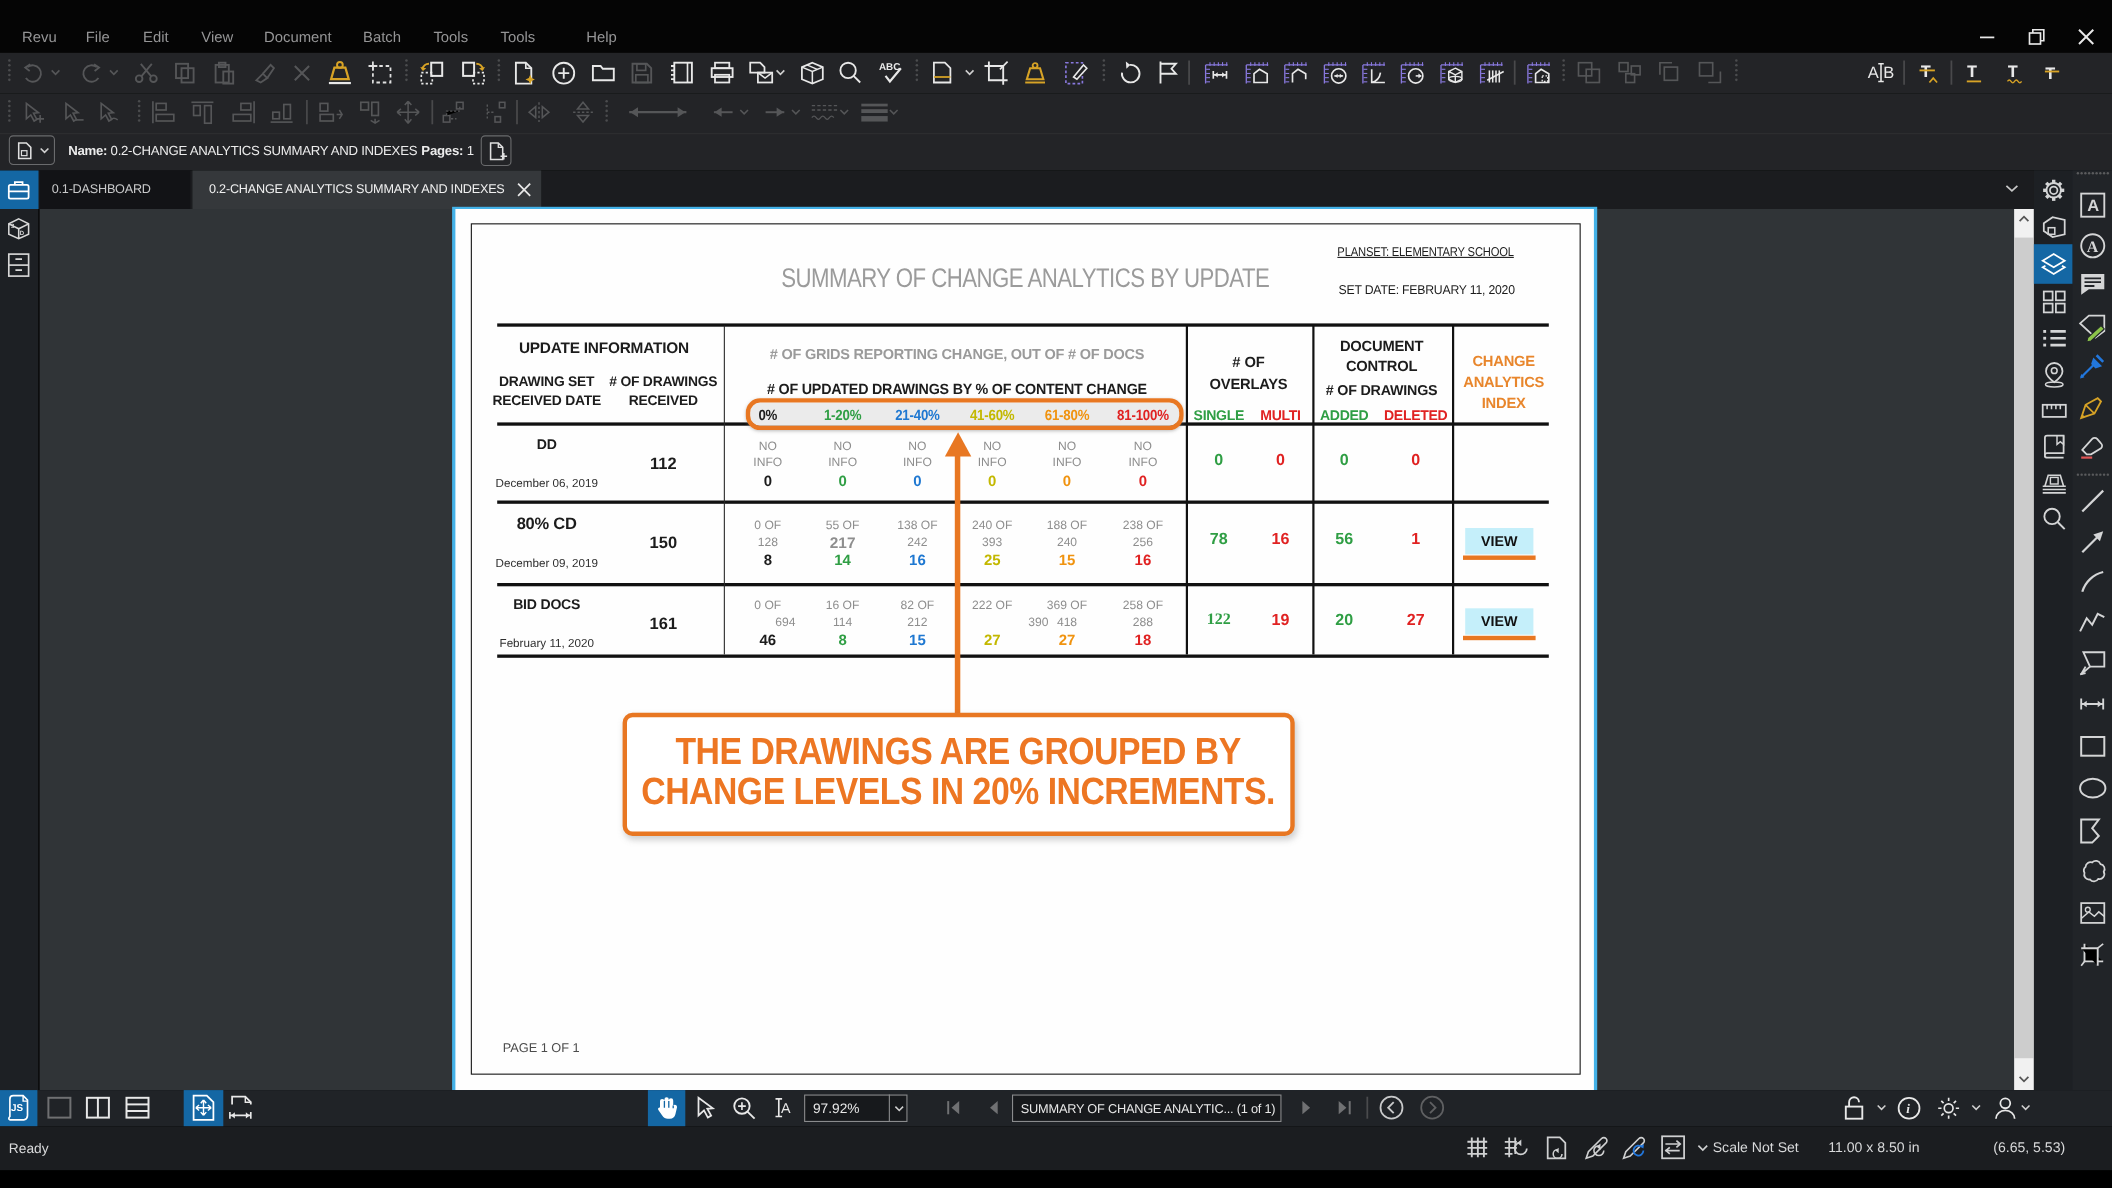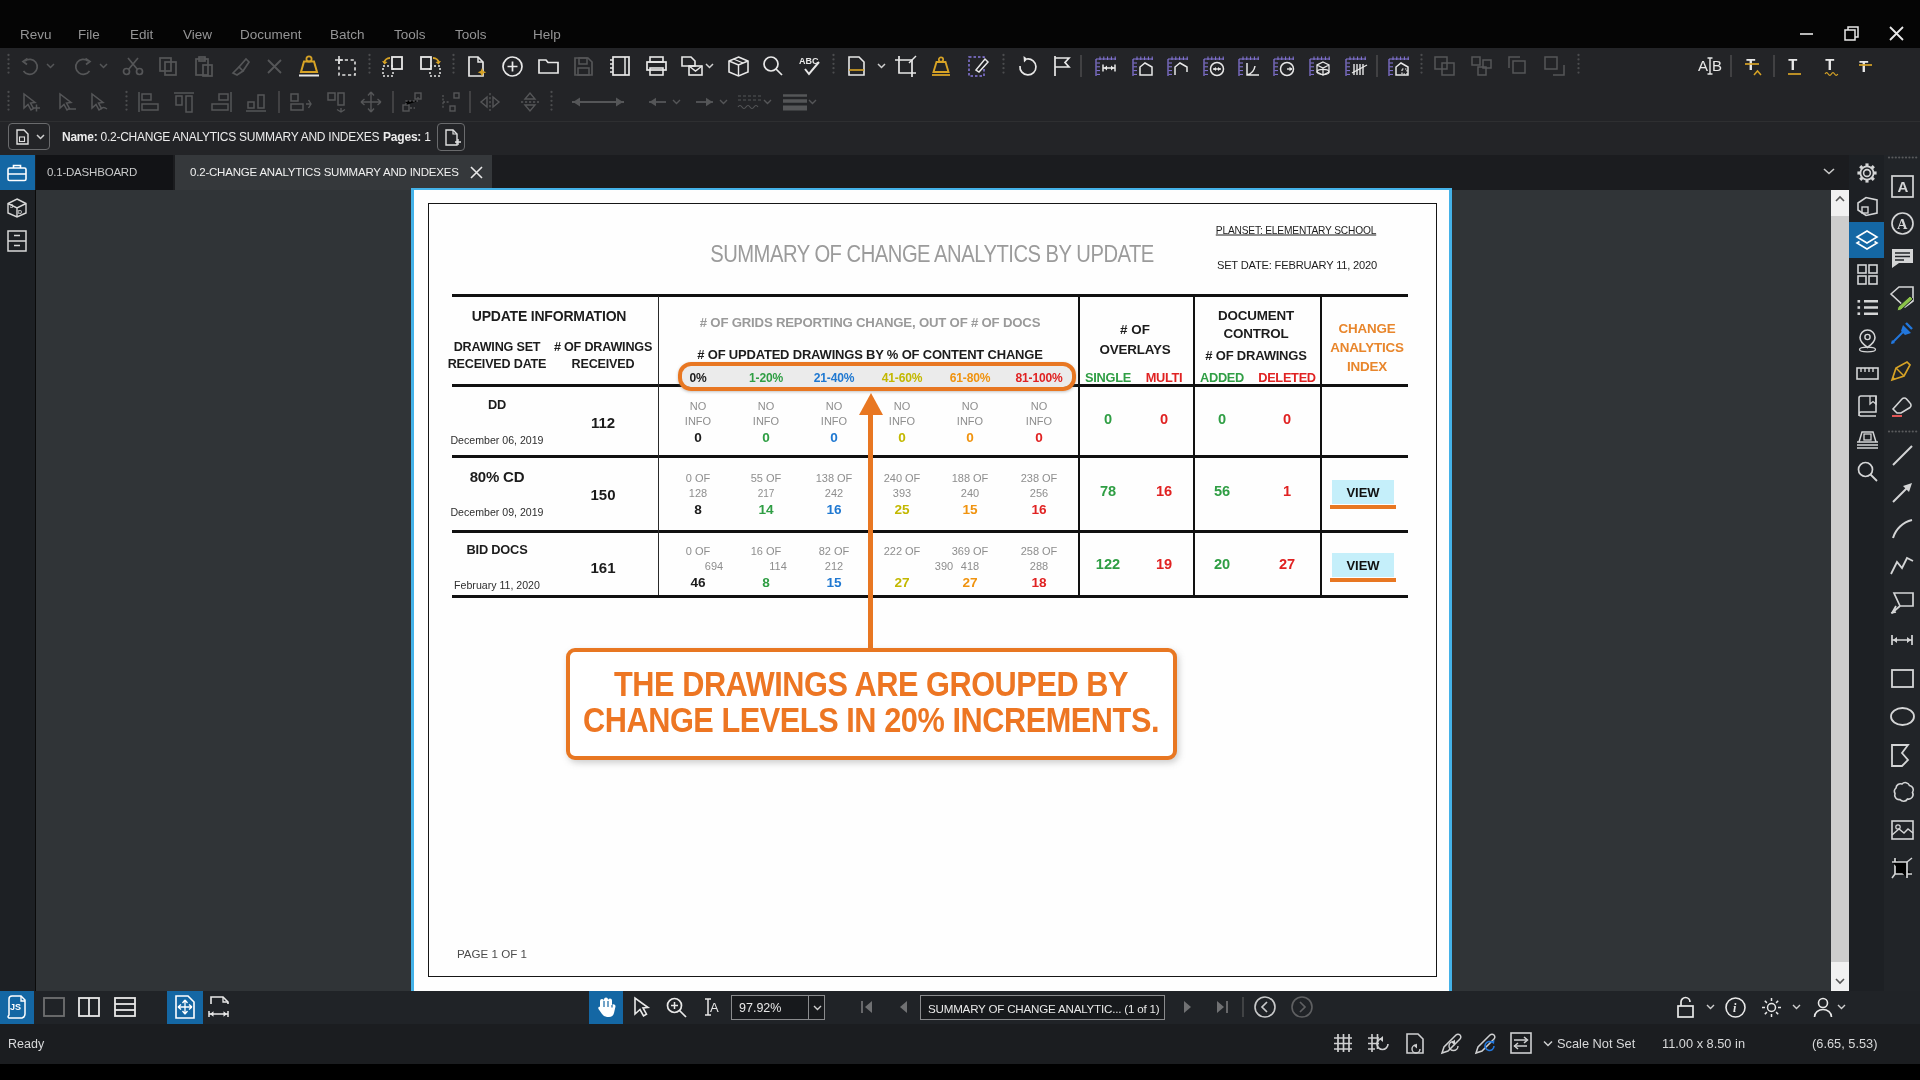--- a/index.html
+++ b/index.html
@@ -625,21 +625,21 @@
 <div class="abs" style="left:1108px;top:419px;transform:translate(-50%,-50%) scaleX(1);font-size:14.6px;color:#2f9e44;font-weight:700;letter-spacing:0;white-space:nowrap;">0</div>
 <div class="abs" style="left:1164px;top:419px;transform:translate(-50%,-50%) scaleX(1);font-size:14.6px;color:#e02222;font-weight:700;letter-spacing:0;white-space:nowrap;">0</div>
 <div class="abs" style="left:1222px;top:419px;transform:translate(-50%,-50%) scaleX(1);font-size:14.6px;color:#2f9e44;font-weight:700;letter-spacing:0;white-space:nowrap;">0</div>
 <div class="abs" style="left:1287px;top:419px;transform:translate(-50%,-50%) scaleX(1);font-size:14.6px;color:#e02222;font-weight:700;letter-spacing:0;white-space:nowrap;">0</div>
 <div class="abs" style="left:497px;top:476px;transform:translate(-50%,-50%) scaleX(1);font-size:15px;color:#1c1c1c;font-weight:700;letter-spacing:-0.2px;white-space:nowrap;">80% CD</div>
 <div class="abs" style="left:603px;top:494px;transform:translate(-50%,-50%) scaleX(1);font-size:15px;color:#1c1c1c;font-weight:700;letter-spacing:0;white-space:nowrap;">150</div>
 <div class="abs" style="left:497px;top:512px;transform:translate(-50%,-50%) scaleX(1);font-size:10.6px;color:#2e2e2e;font-weight:400;letter-spacing:0;white-space:nowrap;">December 09, 2019</div>
 <div class="abs" style="left:698px;top:478px;transform:translate(-50%,-50%) scaleX(1);font-size:11px;color:#8e8e8e;font-weight:400;letter-spacing:0;white-space:nowrap;">0 OF</div>
 <div class="abs" style="left:698px;top:493px;transform:translate(-50%,-50%) scaleX(1);font-size:11px;color:#8e8e8e;font-weight:400;letter-spacing:0;white-space:nowrap;">128</div>
 <div class="abs" style="left:766px;top:478px;transform:translate(-50%,-50%) scaleX(1);font-size:11px;color:#8e8e8e;font-weight:400;letter-spacing:0;white-space:nowrap;">55 OF</div>
-<div class="abs" style="left:766px;top:493px;transform:translate(-50%,-50%) scaleX(1);font-size:10px;color:#8e8e8e;font-weight:400;letter-spacing:0;white-space:nowrap;">217</div>
+<div class="abs" style="left:766px;top:493px;transform:translate(-50%,-50%) scaleX(1);font-size:14px;color:#8e8e8e;font-weight:700;letter-spacing:0;white-space:nowrap;">217</div>
 <div class="abs" style="left:834px;top:478px;transform:translate(-50%,-50%) scaleX(1);font-size:11px;color:#8e8e8e;font-weight:400;letter-spacing:0;white-space:nowrap;">138 OF</div>
 <div class="abs" style="left:834px;top:493px;transform:translate(-50%,-50%) scaleX(1);font-size:11px;color:#8e8e8e;font-weight:400;letter-spacing:0;white-space:nowrap;">242</div>
 <div class="abs" style="left:902px;top:478px;transform:translate(-50%,-50%) scaleX(1);font-size:11px;color:#8e8e8e;font-weight:400;letter-spacing:0;white-space:nowrap;">240 OF</div>
 <div class="abs" style="left:902px;top:493px;transform:translate(-50%,-50%) scaleX(1);font-size:11px;color:#8e8e8e;font-weight:400;letter-spacing:0;white-space:nowrap;">393</div>
 <div class="abs" style="left:970px;top:478px;transform:translate(-50%,-50%) scaleX(1);font-size:11px;color:#8e8e8e;font-weight:400;letter-spacing:0;white-space:nowrap;">188 OF</div>
 <div class="abs" style="left:970px;top:493px;transform:translate(-50%,-50%) scaleX(1);font-size:11px;color:#8e8e8e;font-weight:400;letter-spacing:0;white-space:nowrap;">240</div>
 <div class="abs" style="left:1039px;top:478px;transform:translate(-50%,-50%) scaleX(1);font-size:11px;color:#8e8e8e;font-weight:400;letter-spacing:0;white-space:nowrap;">238 OF</div>
 <div class="abs" style="left:1039px;top:493px;transform:translate(-50%,-50%) scaleX(1);font-size:11px;color:#8e8e8e;font-weight:400;letter-spacing:0;white-space:nowrap;">256</div>
 <div class="abs" style="left:698px;top:509px;transform:translate(-50%,-50%) scaleX(1);font-size:13.6px;color:#1c1c1c;font-weight:700;letter-spacing:0;white-space:nowrap;">8</div>
 <div class="abs" style="left:766px;top:509px;transform:translate(-50%,-50%) scaleX(1);font-size:13.6px;color:#2f9e44;font-weight:700;letter-spacing:0;white-space:nowrap;">14</div>
@@ -653,36 +653,36 @@
 <div class="abs" style="left:1287px;top:491px;transform:translate(-50%,-50%) scaleX(1);font-size:14.6px;color:#e02222;font-weight:700;letter-spacing:0;white-space:nowrap;">1</div>
 <div class="abs" style="left:1332px;top:480px;width:62px;height:24px;background:#c5effa;"></div>
 <div class="abs" style="left:1363px;top:492px;transform:translate(-50%,-50%) scaleX(1);font-size:13px;color:#111;font-weight:700;letter-spacing:0;white-space:nowrap;">VIEW</div>
 <div class="abs" style="left:1330px;top:505px;width:66px;height:4px;background:#e87722"></div>
 <div class="abs" style="left:497px;top:549px;transform:translate(-50%,-50%) scaleX(1);font-size:12.8px;color:#1c1c1c;font-weight:700;letter-spacing:-0.2px;white-space:nowrap;">BID DOCS</div>
 <div class="abs" style="left:603px;top:567px;transform:translate(-50%,-50%) scaleX(1);font-size:15px;color:#1c1c1c;font-weight:700;letter-spacing:0;white-space:nowrap;">161</div>
 <div class="abs" style="left:497px;top:585px;transform:translate(-50%,-50%) scaleX(1);font-size:10.6px;color:#2e2e2e;font-weight:400;letter-spacing:0;white-space:nowrap;">February 11, 2020</div>
 <div class="abs" style="left:698px;top:551px;transform:translate(-50%,-50%) scaleX(1);font-size:11px;color:#8e8e8e;font-weight:400;letter-spacing:0;white-space:nowrap;">0 OF</div>
 <div class="abs" style="left:698px;top:566px;transform:translate(-50%,-50%) scaleX(1);font-size:11px;color:#8e8e8e;font-weight:400;letter-spacing:0;white-space:nowrap;padding-left:32px;">694</div>
 <div class="abs" style="left:766px;top:551px;transform:translate(-50%,-50%) scaleX(1);font-size:11px;color:#8e8e8e;font-weight:400;letter-spacing:0;white-space:nowrap;">16 OF</div>
-<div class="abs" style="left:766px;top:566px;transform:translate(-50%,-50%) scaleX(1);font-size:11px;color:#8e8e8e;font-weight:400;letter-spacing:0;white-space:nowrap;margin-left:12px;">114</div>
+<div class="abs" style="left:766px;top:566px;transform:translate(-50%,-50%) scaleX(1);font-size:11px;color:#8e8e8e;font-weight:400;letter-spacing:0;white-space:nowrap;">114</div>
 <div class="abs" style="left:834px;top:551px;transform:translate(-50%,-50%) scaleX(1);font-size:11px;color:#8e8e8e;font-weight:400;letter-spacing:0;white-space:nowrap;">82 OF</div>
 <div class="abs" style="left:834px;top:566px;transform:translate(-50%,-50%) scaleX(1);font-size:11px;color:#8e8e8e;font-weight:400;letter-spacing:0;white-space:nowrap;">212</div>
 <div class="abs" style="left:902px;top:551px;transform:translate(-50%,-50%) scaleX(1);font-size:11px;color:#8e8e8e;font-weight:400;letter-spacing:0;white-space:nowrap;">222 OF</div>
 <div class="abs" style="left:902px;top:566px;transform:translate(-50%,-50%) scaleX(1);font-size:11px;color:#8e8e8e;font-weight:400;letter-spacing:0;white-space:nowrap;margin-left:42px;">390</div>
 <div class="abs" style="left:970px;top:551px;transform:translate(-50%,-50%) scaleX(1);font-size:11px;color:#8e8e8e;font-weight:400;letter-spacing:0;white-space:nowrap;">369 OF</div>
 <div class="abs" style="left:970px;top:566px;transform:translate(-50%,-50%) scaleX(1);font-size:11px;color:#8e8e8e;font-weight:400;letter-spacing:0;white-space:nowrap;">418</div>
 <div class="abs" style="left:1039px;top:551px;transform:translate(-50%,-50%) scaleX(1);font-size:11px;color:#8e8e8e;font-weight:400;letter-spacing:0;white-space:nowrap;">258 OF</div>
 <div class="abs" style="left:1039px;top:566px;transform:translate(-50%,-50%) scaleX(1);font-size:11px;color:#8e8e8e;font-weight:400;letter-spacing:0;white-space:nowrap;">288</div>
 <div class="abs" style="left:698px;top:582px;transform:translate(-50%,-50%) scaleX(1);font-size:13.6px;color:#1c1c1c;font-weight:700;letter-spacing:0;white-space:nowrap;">46</div>
 <div class="abs" style="left:766px;top:582px;transform:translate(-50%,-50%) scaleX(1);font-size:13.6px;color:#2f9e44;font-weight:700;letter-spacing:0;white-space:nowrap;">8</div>
 <div class="abs" style="left:834px;top:582px;transform:translate(-50%,-50%) scaleX(1);font-size:13.6px;color:#1f78d1;font-weight:700;letter-spacing:0;white-space:nowrap;">15</div>
 <div class="abs" style="left:902px;top:582px;transform:translate(-50%,-50%) scaleX(1);font-size:13.6px;color:#c3b800;font-weight:700;letter-spacing:0;white-space:nowrap;">27</div>
 <div class="abs" style="left:970px;top:582px;transform:translate(-50%,-50%) scaleX(1);font-size:13.6px;color:#f0930f;font-weight:700;letter-spacing:0;white-space:nowrap;">27</div>
 <div class="abs" style="left:1039px;top:582px;transform:translate(-50%,-50%) scaleX(1);font-size:13.6px;color:#e02222;font-weight:700;letter-spacing:0;white-space:nowrap;">18</div>
-<div class="abs" style="left:1108px;top:564px;transform:translate(-50%,-50%) scaleX(1);font-size:14.6px;color:#2f9e44;font-weight:700;letter-spacing:0;white-space:nowrap;">122</div>
+<div class="abs" style="left:1108px;top:564px;transform:translate(-50%,-50%) scaleX(1);font-size:14.6px;color:#2f9e44;font-weight:700;letter-spacing:0;white-space:nowrap;font-family:Liberation Serif, serif;">122</div>
 <div class="abs" style="left:1164px;top:564px;transform:translate(-50%,-50%) scaleX(1);font-size:14.6px;color:#e02222;font-weight:700;letter-spacing:0;white-space:nowrap;">19</div>
 <div class="abs" style="left:1222px;top:564px;transform:translate(-50%,-50%) scaleX(1);font-size:14.6px;color:#2f9e44;font-weight:700;letter-spacing:0;white-space:nowrap;">20</div>
 <div class="abs" style="left:1287px;top:564px;transform:translate(-50%,-50%) scaleX(1);font-size:14.6px;color:#e02222;font-weight:700;letter-spacing:0;white-space:nowrap;">27</div>
 <div class="abs" style="left:1332px;top:553px;width:62px;height:24px;background:#c5effa;"></div>
 <div class="abs" style="left:1363px;top:565px;transform:translate(-50%,-50%) scaleX(1);font-size:13px;color:#111;font-weight:700;letter-spacing:0;white-space:nowrap;">VIEW</div>
 <div class="abs" style="left:1330px;top:578px;width:66px;height:4px;background:#e87722"></div>
 <div class="abs" style="left:868px;top:412px;width:5px;height:237px;background:#e87722"></div>
 <svg class="abs" style="left:857.5px;top:393.0px;" width="26" height="22" viewBox="0 0 26 22">
     <path d="M13 0 L25 22 L1 22 Z" fill="#e87722"></path>
   </svg>

